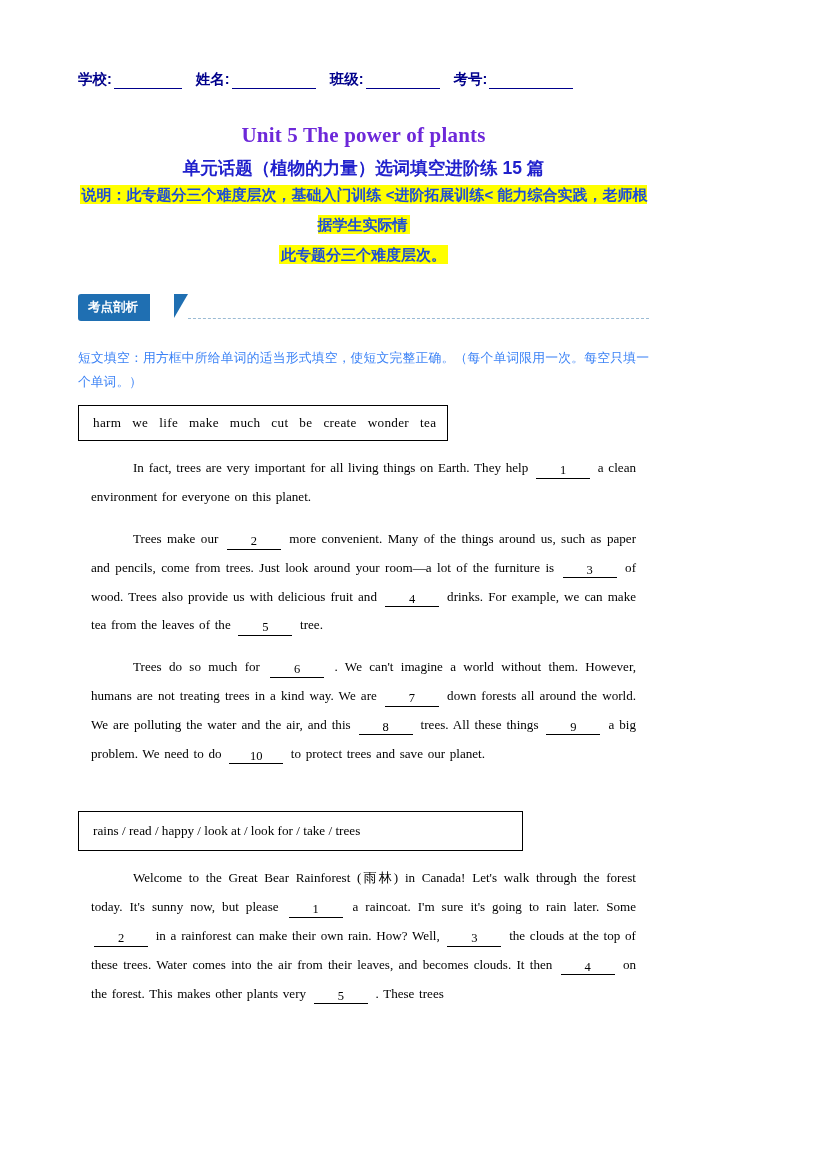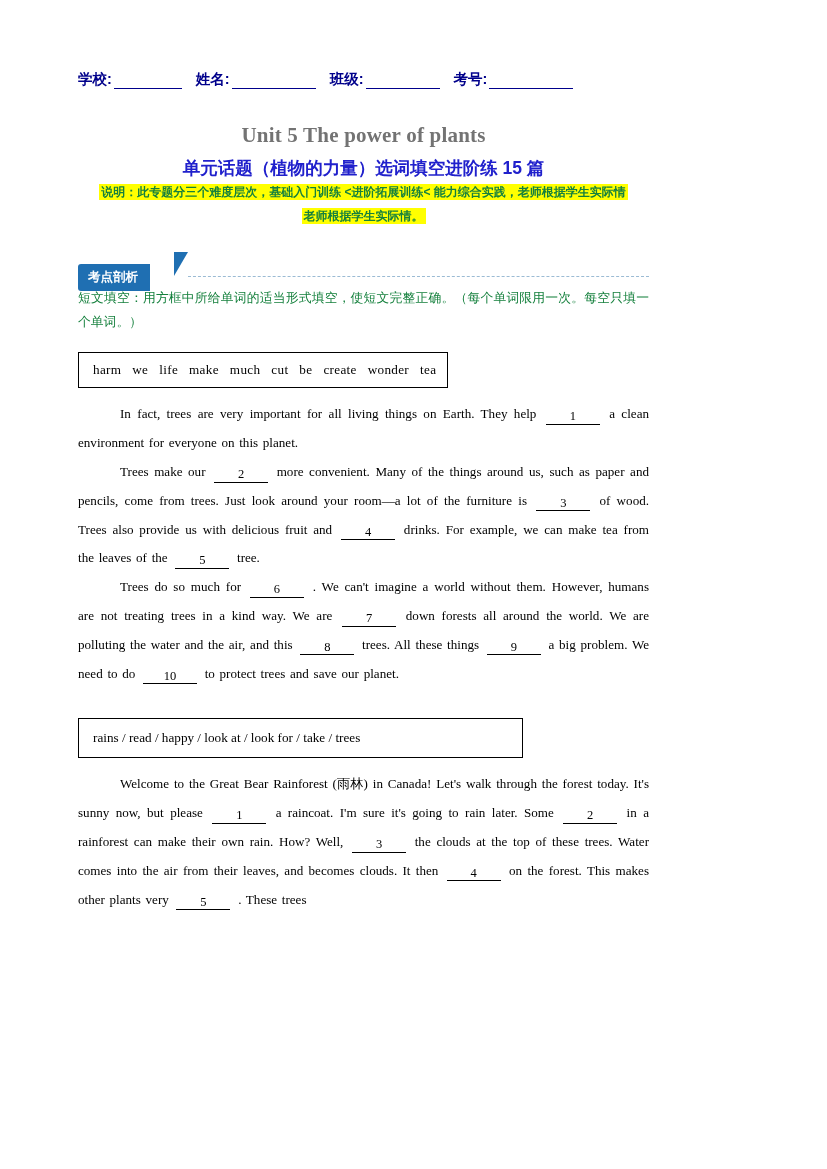--- a/index.html
+++ b/index.html
@@ -50,56 +50,56 @@
   .b3 { width: 74px; }
   .b4 { width: 84px; }
   .sp { display:inline-block; width: 12px; }
 
   
   .title-main {
     text-align: center;
     font-family: "Liberation Serif", serif;
     font-weight: bold;
     font-size: 21px;
-    color: #737373;
+    color: #6d28d9;
     margin-bottom: 8px;
     letter-spacing: 0.2px;
   }
   .title-sub {
     text-align: center;
     font-family: "Liberation Sans", sans-serif;
     font-weight: bold;
     font-size: 17.5px;
     color: #2020CC;
   }
 
   
   .note {
     font-family: "Liberation Sans", sans-serif;
     font-weight: bold;
-    font-size: 12px;
-    color: #15803d;
+    font-size: 15px;
+    color: #1d4ed8;
     text-align: center;
     line-height: 2.0;
   }
   .note .hl {
     background: #FFFF00;
     padding: 1px 2px;
   }
 
   
   .tag-row {
     position: relative;
     margin-top: 24px;
     height: 34px;
   }
   .tag {
     position: absolute;
     left: 0;
-    top: 12px;
+    top: 0;
     background: #1F6FB2;
     color: #ffffff;
     font-family: "Liberation Sans", sans-serif;
     font-weight: bold;
     font-size: 12.5px;
     padding: 5px 12px 5px 10px;
     border-radius: 3px 0 0 3px;
   }
   .tag-arrow {
     position: absolute;
@@ -134,30 +134,31 @@
     color: #fff;
     font-size: 9px;
     line-height: 14px;
     text-align: center;
     vertical-align: 2px;
     margin-right: 4px;
   }
 
   
   .instr {
+    margin-top: 18px;
     font-family: "Liberation Sans", sans-serif;
     font-size: 12.8px;
     line-height: 1.85;
-    color: #15803d;
+    color: #3b82f6;
     text-align: justify;
   }
 
   
   .wordbox {
-    margin-top: 19px;
+    margin-top: 12px;
     border: 1.3px solid #000;
     font-size: 13.2px;
     font-family: "Liberation Serif", serif;
     padding: 9px 14px;
     width: 370px;
     box-sizing: border-box;
     letter-spacing: 0.3px;
   }
   .wordbox .w { margin-right: 11px; }
   .wordbox2 {
@@ -174,21 +175,21 @@
   
   .passage {
     margin-top: 12px;
     font-family: "Liberation Serif", serif;
     font-size: 13.1px;
     line-height: 2.2;
     text-align: justify;
     color: #000;
     word-spacing: 1.4px;
   }
-  .passage p { margin: 0; }
+  .passage p { margin: 13px; }
   .indent { display: inline-block; width: 42px; }
   .gap {
     display: inline-block;
     min-width: 54px;
     border-bottom: 1px solid #000;
     text-align: center;
     line-height: 1.1;
     vertical-align: -2px;
     margin: 0 3px;
     font-size: 12.5px;
@@ -220,21 +221,21 @@
       <span class="lbl">考号:</span>
       <span class="blank b4"></span>
     </span>
   </div>
 
   <div class="title-main">Unit 5 The power of plants</div>
   <div class="title-sub">单元话题（植物的力量）选词填空进阶练 15 篇</div>
 
   <div class="note">
     <span class="hl">说明：此专题分三个难度层次，基础入门训练 &lt;进阶拓展训练&lt; 能力综合实践，老师根据学生实际情</span><br>
-    <span class="hl">老师根据学生实际情。</span>
+    <span class="hl">此专题分三个难度层次。</span>
   </div>
 
   <div class="tag-row">
     <div class="tag">考点剖析</div>
     <div class="tag-arrow"></div>
     <div class="tag-rule"></div>
   </div>
 
 
   <div class="instr">短文填空：用方框中所给单词的适当形式填空，使短文完整正确。（每个单词限用一次。每空只填一个单词。）</div>

